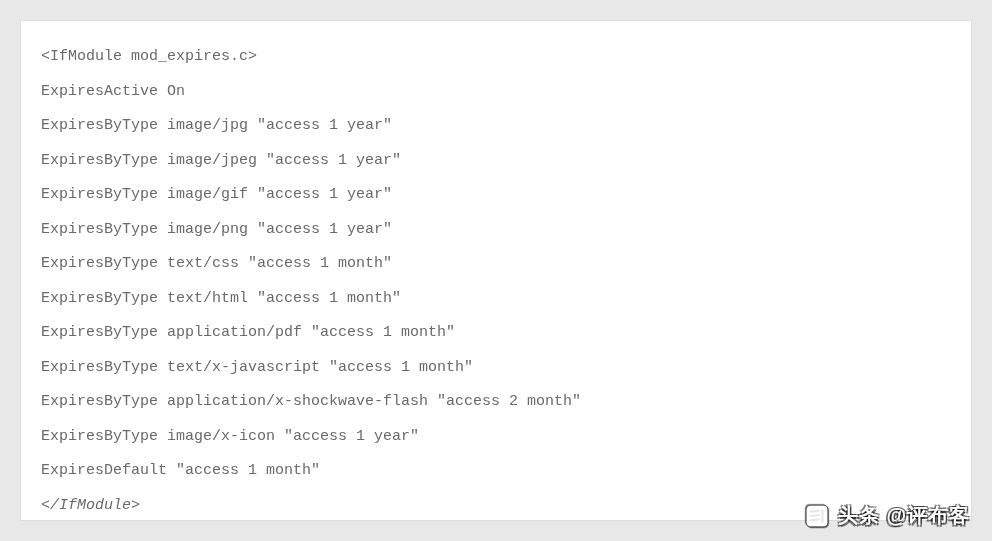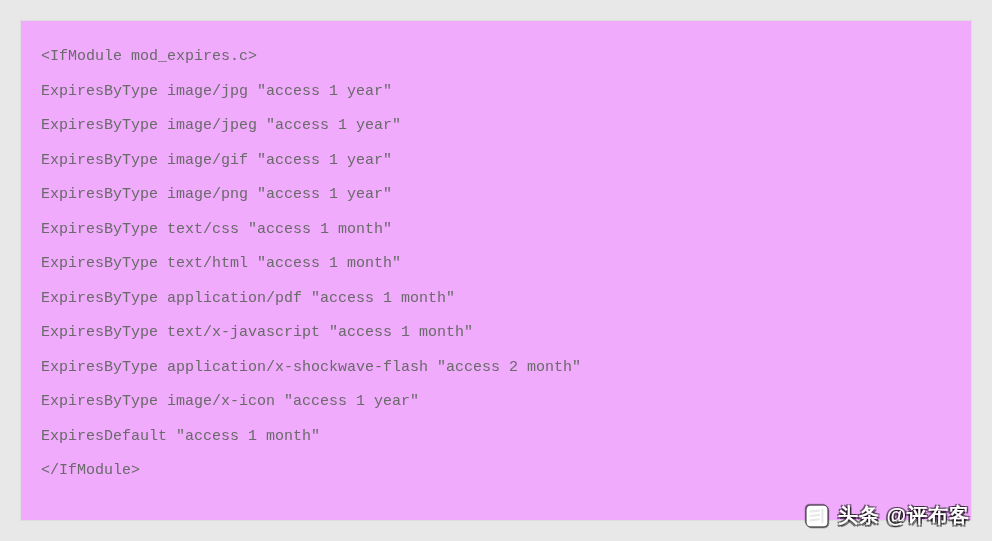--- a/index.html
+++ b/index.html
@@ -9,36 +9,37 @@
     }
     body {
       background-color: #e8e8e8;
       width: 992px;
       height: 541px;
       padding: 20px 20px 20px 20px;
       position: relative;
       overflow: hidden;
     }
     .code-block {
-      background-color: #f0abfc;
+      background-color: #ffffff;
       border: 1px solid #ddd;
       padding: 28px 20px 28px 20px;
       font-family: "Consolas", "Monaco", "Courier New", monospace;
       font-size: 15px;
       color: #6a6a6a;
       line-height: 1.1;
       height: 100%;
     }
     .code-line {
       display: block;
       white-space: pre;
       margin-bottom: 18px;
     }
     .code-line:last-child {
       margin-bottom: 0;
+      font-style: italic;
     }
     .watermark {
       position: absolute;
       bottom: 12px;
       right: 22px;
       font-family: "Microsoft YaHei", "SimHei", sans-serif;
       font-size: 20px;
       font-weight: bold;
       color: #fff;
       text-shadow: 
@@ -62,20 +63,21 @@
       width: 26px;
       height: 26px;
       filter: drop-shadow(1px 1px 0 rgba(0,0,0,0.5)) drop-shadow(-1px -1px 0 rgba(0,0,0,0.5));
     }
   </style>
 </head>
 <body>
 
 <div class="code-block">
   <span class="code-line">&lt;IfModule mod_expires.c&gt;</span>
+  <span class="code-line">ExpiresActive On</span>
   <span class="code-line">ExpiresByType image/jpg "access 1 year"</span>
   <span class="code-line">ExpiresByType image/jpeg "access 1 year"</span>
   <span class="code-line">ExpiresByType image/gif "access 1 year"</span>
   <span class="code-line">ExpiresByType image/png "access 1 year"</span>
   <span class="code-line">ExpiresByType text/css "access 1 month"</span>
   <span class="code-line">ExpiresByType text/html "access 1 month"</span>
   <span class="code-line">ExpiresByType application/pdf "access 1 month"</span>
   <span class="code-line">ExpiresByType text/x-javascript "access 1 month"</span>
   <span class="code-line">ExpiresByType application/x-shockwave-flash "access 2 month"</span>
   <span class="code-line">ExpiresByType image/x-icon "access 1 year"</span>

